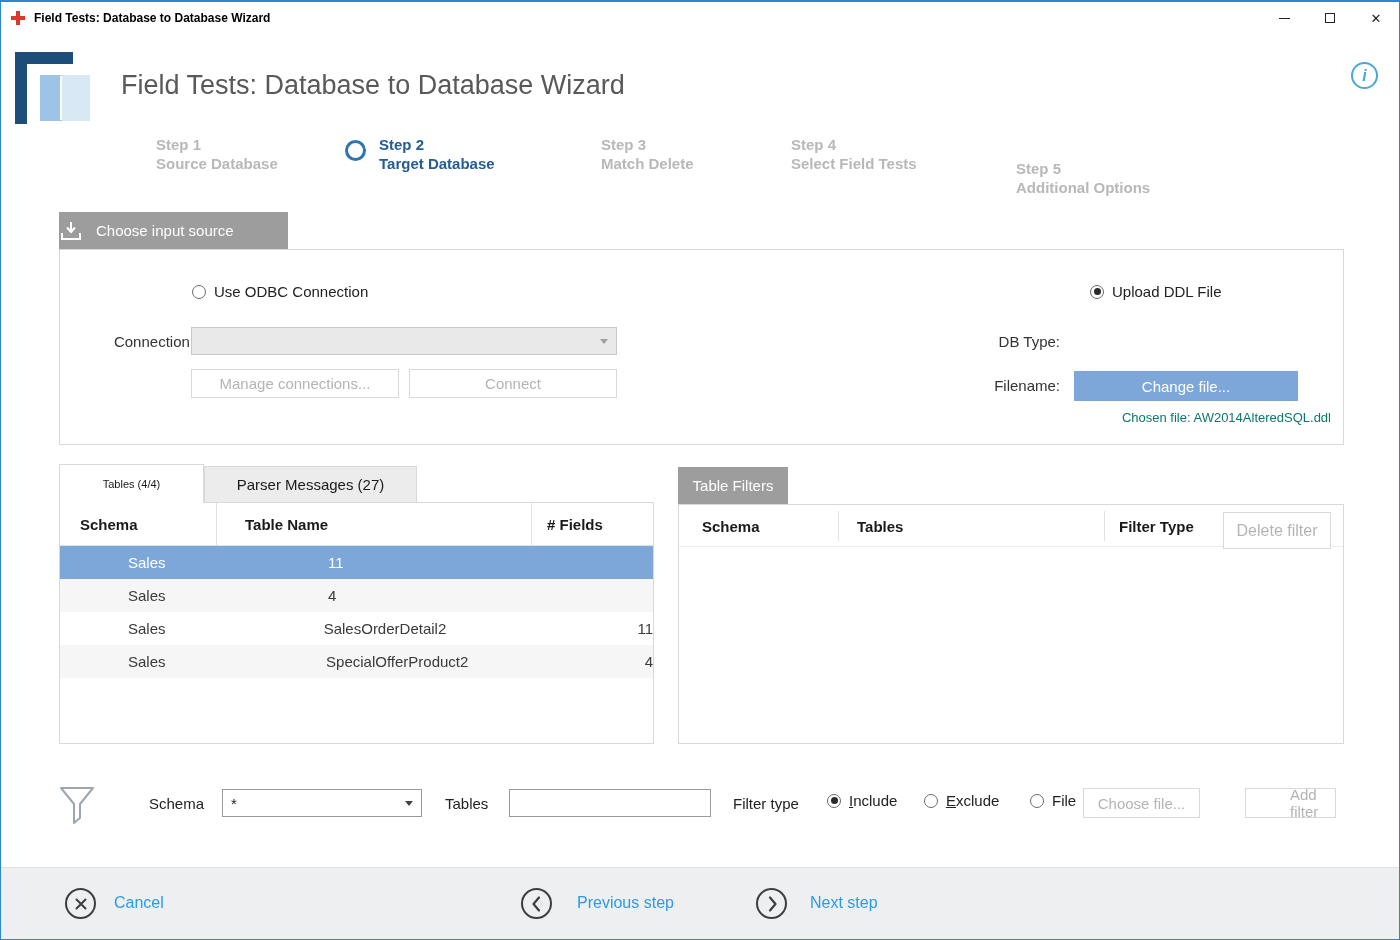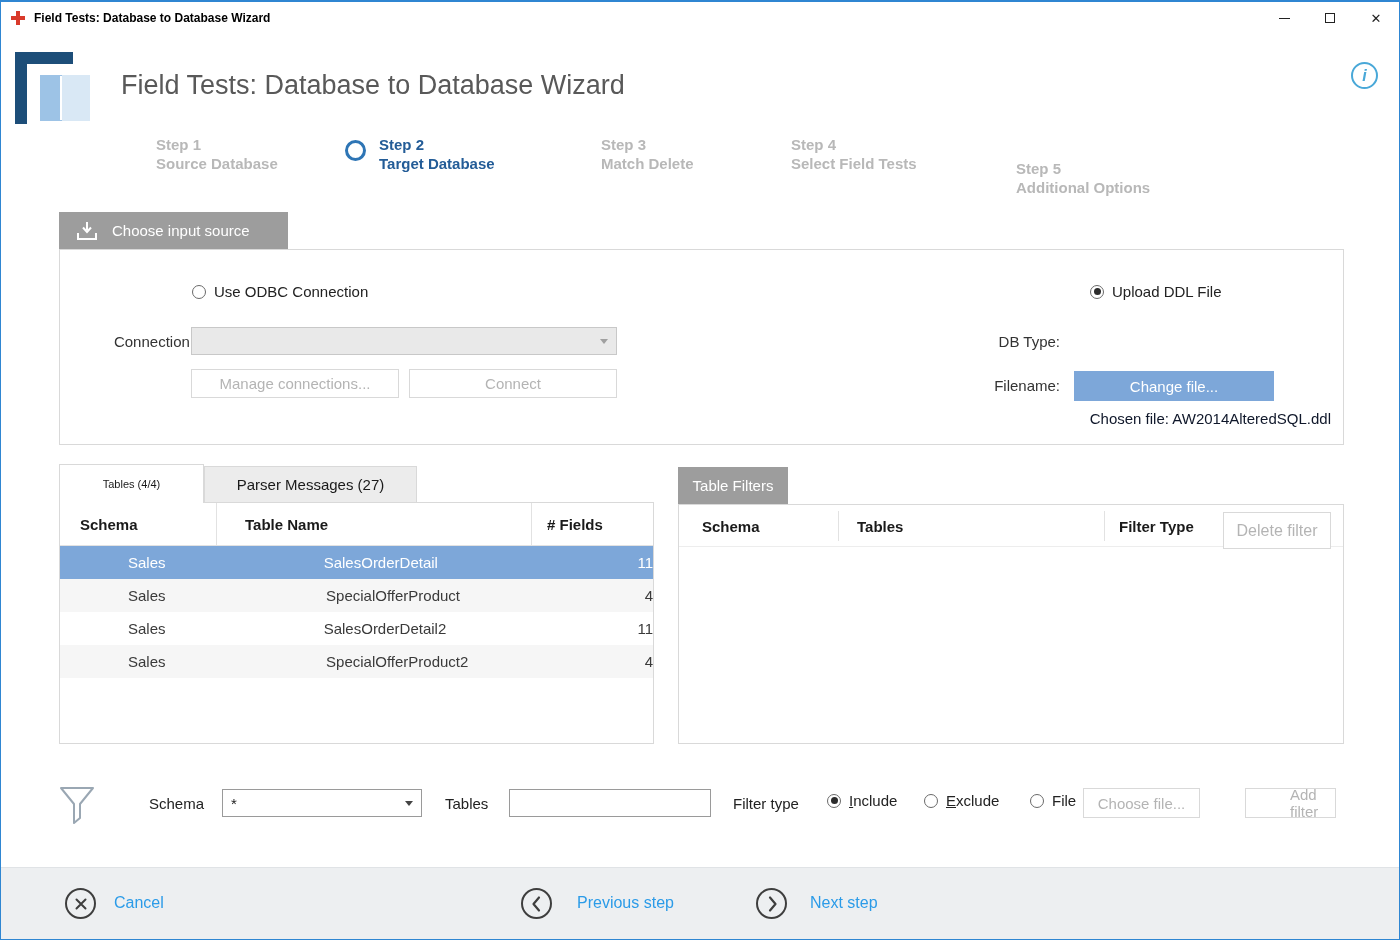--- a/index.html
+++ b/index.html
@@ -47,41 +47,41 @@
 
   
   .step { position: absolute; font-size: 15px; font-weight: 600; color: #b8b8b8; line-height: 19px; }
   .step.active { color: #235c97; font-weight: 700; }
   .step-circle { position: absolute; left: 344px; top: 106px; width: 21px; height: 21px; border: 3px solid #2e75b5; border-radius: 50%; }
 
   
   .input-tab {
     position: absolute; left: 58px; top: 178px; width: 229px; height: 37px;
     background: #9d9d9d; color: #fff; display: flex; align-items: center;
-    padding-left: 16px; gap: 13px; font-size: 15px;
+    gap: 13px; font-size: 15px;
   }
   .input-panel { position: absolute; left: 58px; top: 215px; width: 1285px; height: 196px; border: 1px solid #d9d9d9; background: #fff; }
 
   .radio-row { position: absolute; display: flex; align-items: center; gap: 8px; font-size: 15px; color: #222; }
   .radio { width: 14px; height: 14px; border: 1px solid #6a6a6a; border-radius: 50%; background: #fff; flex: 0 0 auto; position: relative; }
   .radio.checked::after { content: ""; position: absolute; left: 2.5px; top: 2.5px; width: 7px; height: 7px; background: #2b2b2b; border-radius: 50%; }
 
   .field-label { position: absolute; font-size: 15px; color: #333; text-align: right; }
 
   .combo { position: absolute; border: 1px solid #9a9a9a; background: #fff; font-size: 15px; color: #1a1a1a; display: flex; align-items: center; padding: 0 22px 0 8px; }
   .combo .chev { position: absolute; right: 8px; top: 50%; margin-top: -2px; width: 0; height: 0; border-left: 4px solid transparent; border-right: 4px solid transparent; border-top: 5px solid #444; }
   .combo.disabled { background: #e9e9e9; border-color: #c8c8c8; }
   .combo.disabled .chev { border-top-color: #a0a0a0; }
   .combo.sys { background: #f0f0f0; border-color: #a2a2a2; }
 
   .btn { position: absolute; display: flex; align-items: center; justify-content: center; font-size: 15px; border: 1px solid #d4d4d4; background: #fff; color: #333; }
   .btn.disabled { color: #b4b4b4; border-color: #d9d9d9; background: #fff; }
   .btn.primary { background: #7da7d9; border-color: #7da7d9; color: #fff; }
 
-  .chosen-file { position: absolute; right: 12px; top: 160px; font-size: 15px; color: #0f172a; }
+  .chosen-file { position: absolute; right: 12px; top: 160px; font-size: 13px; color: #0f766e; }
 
   
   .tab-tables {
     position: absolute; left: 58px; top: 430px; width: 145px; height: 39px; z-index: 2;
     background: #fff; border: 1px solid #d9d9d9; border-bottom: none;
     display: flex; align-items: center; justify-content: center; font-size: 11px; color: #1a1a1a;
   }
   .tab-parser {
     position: absolute; left: 203px; top: 432px; width: 213px; height: 36px;
     background: #ececec; border: 1px solid #d9d9d9; border-bottom: none;
@@ -202,41 +202,39 @@
     <div class="combo disabled" style="left:131px; top:77px; width:426px; height:28px;">
       <span></span>
         <span class="chev"></span>
     </div>
     <div class="btn disabled" style="left:131px; top:119px; width:208px; height:29px;">Manage connections...</div>
     <div class="btn disabled" style="left:349px; top:119px; width:208px; height:29px;">Connect</div>
 
     <div class="field-label" style="left:884px; top:83px; width:116px;">DB Type:</div>
 
     <div class="field-label" style="left:884px; top:127px; width:116px;">Filename:</div>
-    <div class="btn primary" style="left:1014px; top:121px; width:200px; height:30px;">Change file...</div>
+    <div class="btn primary" style="left:1014px; top:121px; width:224px; height:30px;">Change file...</div>
 
     <div class="chosen-file">Chosen file: AW2014AlteredSQL.ddl</div>
   </div>
 
   <div class="tab-tables">Tables (4/4)</div>
   <div class="tab-parser">Parser Messages (27)</div>
   <div class="table-box">
     <div class="thead">
       <div class="c c1">Schema</div>
       <div class="c c2">Table Name</div>
       <div class="c c3"># Fields</div>
     </div>
     <div class="trow selected">
       <div class="c c1">Sales</div>
-      <div class="c c2">SalesOrderDetail</div>
       <div class="c c3">11</div>
     </div>
     <div class="trow alt">
       <div class="c c1">Sales</div>
-      <div class="c c2">SpecialOfferProduct</div>
       <div class="c c3">4</div>
     </div>
     <div class="trow">
       <div class="c c1">Sales</div>
       <div class="c c2">SalesOrderDetail2</div>
       <div class="c c3">11</div>
     </div>
     <div class="trow alt">
       <div class="c c1">Sales</div>
       <div class="c c2">SpecialOfferProduct2</div>

